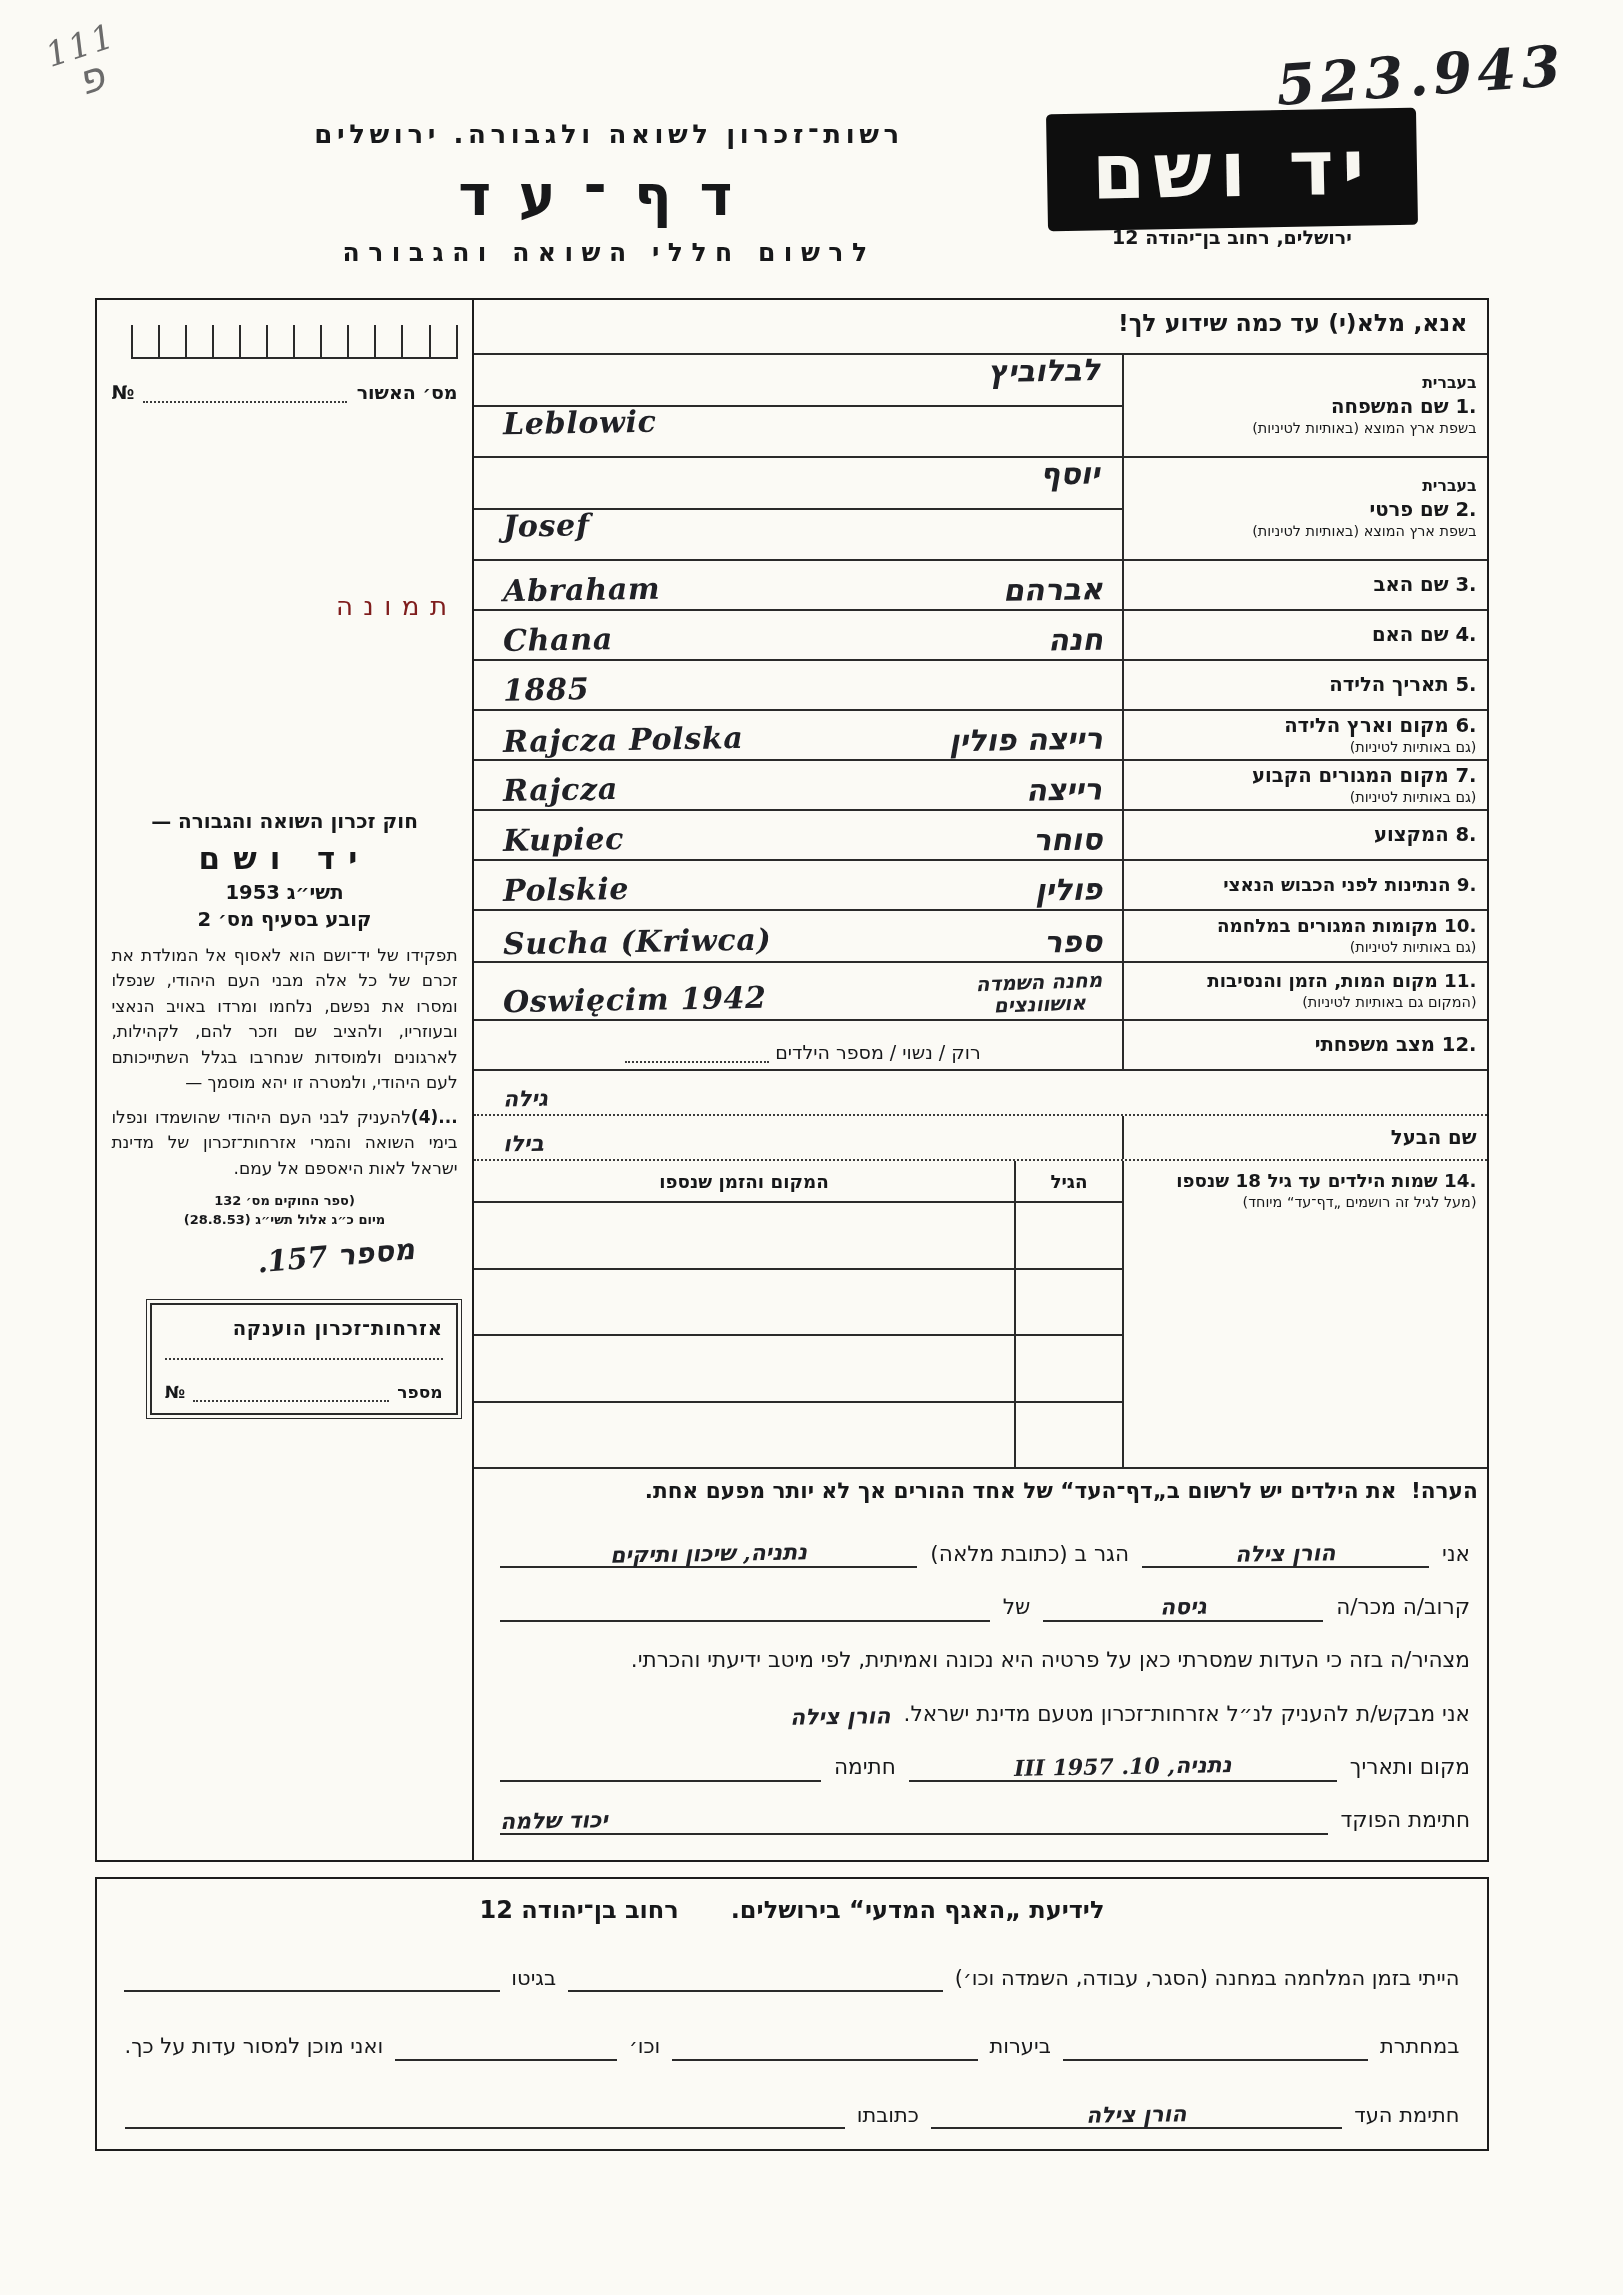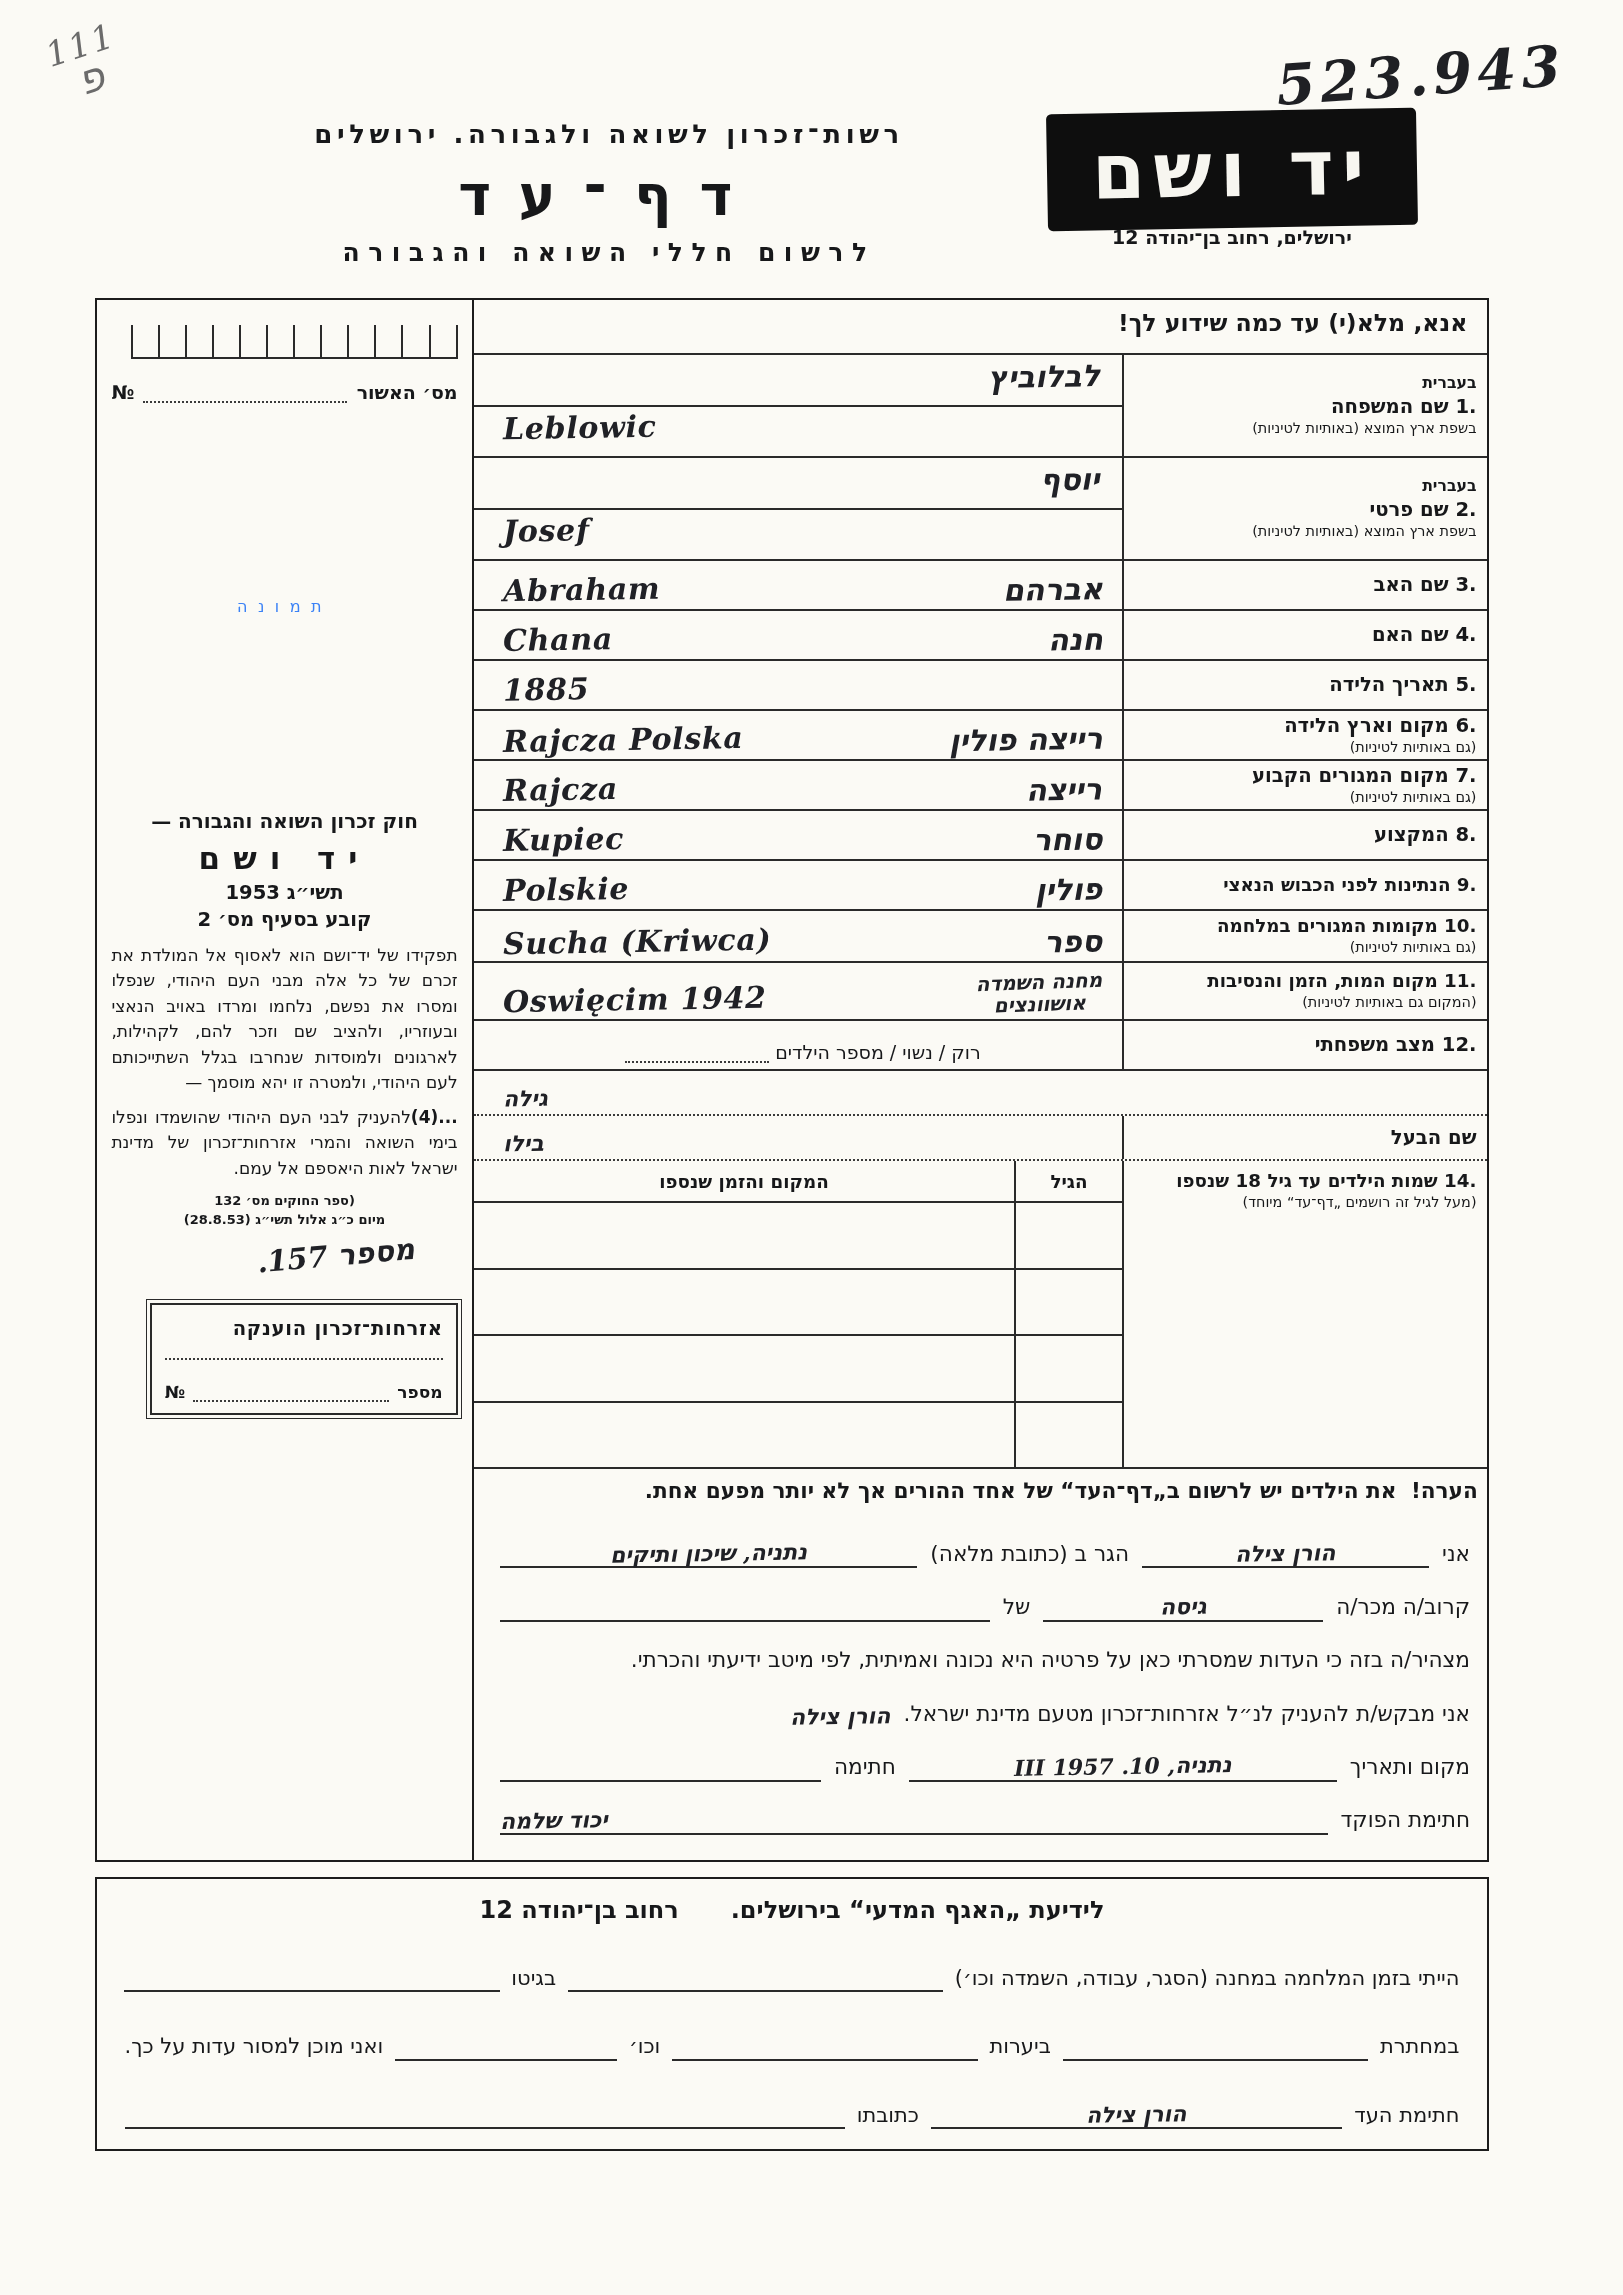--- a/index.html
+++ b/index.html
@@ -64,21 +64,21 @@
   .label .sub-top { font-weight:bold; font-size:15.7px; }
   .label.top { justify-content:flex-start; padding-top:9.2px; }
   .fnum { font-weight:bold; }
   .lsmall { font-size:18.3px; }
 
   .write { flex:1; display:flex; align-items:flex-end; justify-content:space-between;
     padding:0 19.6px 3.9px 29px; }
   .write.left { justify-content:flex-end; }
   .write.center { justify-content:center; align-items:flex-end; padding-bottom:6.5px; }
   .write2 { flex:1; display:flex; flex-direction:column; }
-  .wline { flex:1; display:flex; align-items:center; padding:0 22px 7px 29px; }
+  .wline { flex:1; display:flex; align-items:flex-start; padding:0 22px 7px 29px; }
   .wline.first { border-bottom:2px solid #2a2a2a; justify-content:flex-start; }
   .wline.second { justify-content:flex-end; }
 
   .hw {
     font-family:"DejaVu Serif","DejaVu Sans",serif; font-style:italic; font-weight:600;
     font-size:30px; color:#202126; white-space:nowrap; display:inline-block;
     transform:rotate(-1deg); line-height:1.05;
   }
   .hw.latin { direction:ltr; letter-spacing:0.7px; }
   .hw.small { font-size:22px; }
@@ -113,22 +113,22 @@
   .dtext { padding-bottom:2.6px; }
   .dspacer { width:16%; }
 
   
   .comb { height:34px; width:327px; display:flex; border-bottom:2px solid #2a2a2a;
     border-right:2px solid #2a2a2a; margin-top:9.2px; }
   .comb span { flex:1; border-left:2px solid #2a2a2a; }
   .approval { margin-top:18.3px; display:flex; align-items:flex-end; gap:9.2px;
     font-weight:bold; font-size:19px; }
   .approval .fill { min-height:26px; border-bottom:2px dotted #3a3a3a; }
-  .photo { height:406px; display:flex; align-items:center; justify-content:center;
-    font-size:16px; letter-spacing:10.5px; color:#3b82f6; }
+  .photo { height:406px; display:flex; align-items:center; 
+    font-size:26px; letter-spacing:10.5px; color:#7f1d1d; }
   .law { text-align:center; }
   .law-title { font-weight:bold; font-size:20px; }
   .law-name { font-weight:bold; font-size:31px; letter-spacing:13px; margin-top:6.5px; }
   .law-year { font-weight:bold; font-size:19.6px; margin-top:5.2px; }
   .law-section { font-weight:bold; font-size:19.6px; margin-top:3.9px; }
   .law-text { margin-top:11.8px; font-size:17px; line-height:1.5; text-align:justify; }
   .law-clause { margin-top:9.2px; font-size:17px; line-height:1.5; text-align:justify; }
   .law-refs { margin-top:10.5px; font-size:13px; font-weight:bold; line-height:1.45; text-align:center; }
   .hw-number { margin-top:15.7px; margin-right:42px;
     font-family:"DejaVu Serif","DejaVu Sans",serif; font-style:italic; font-weight:600;

